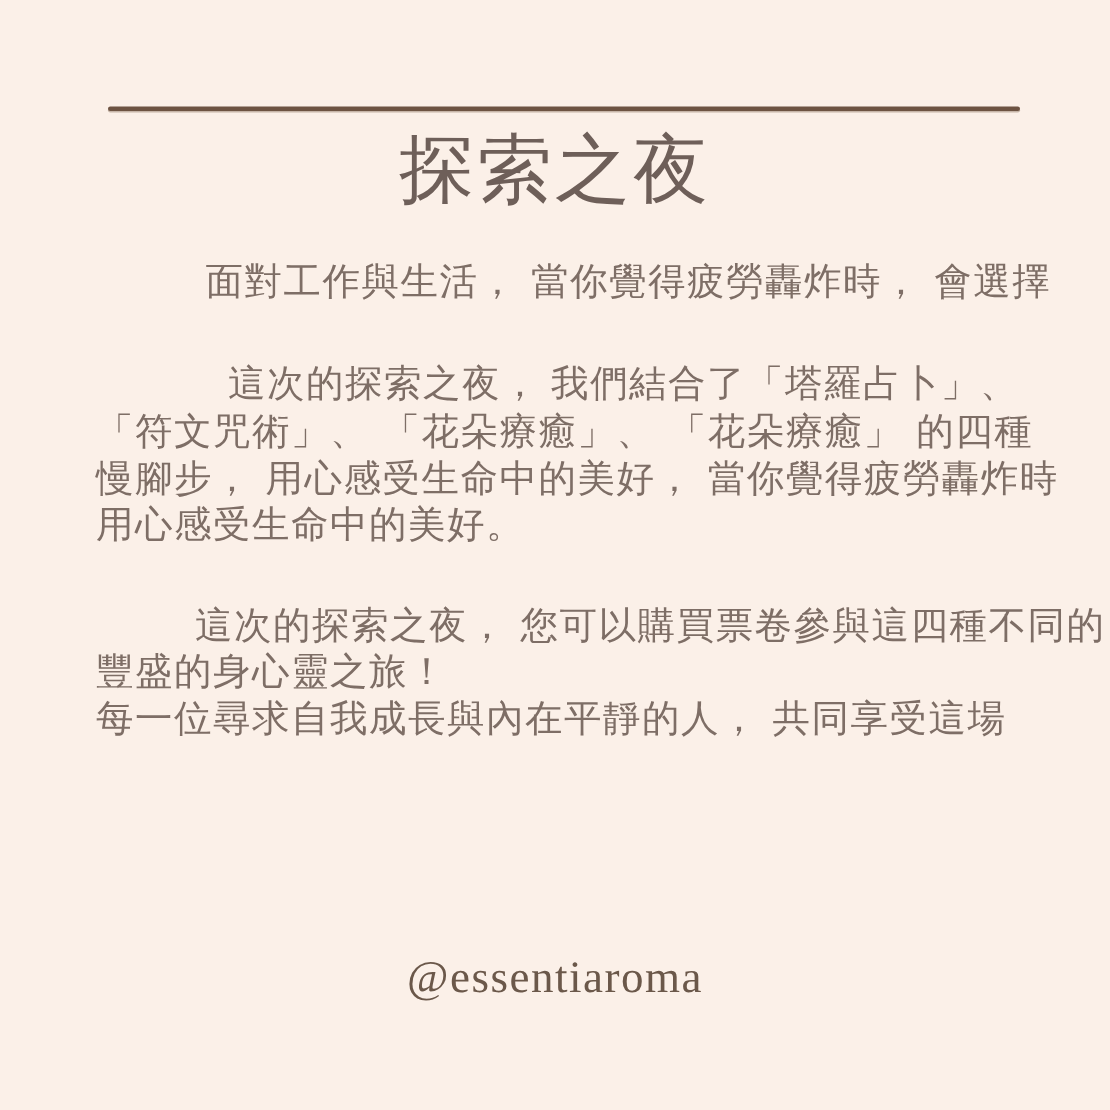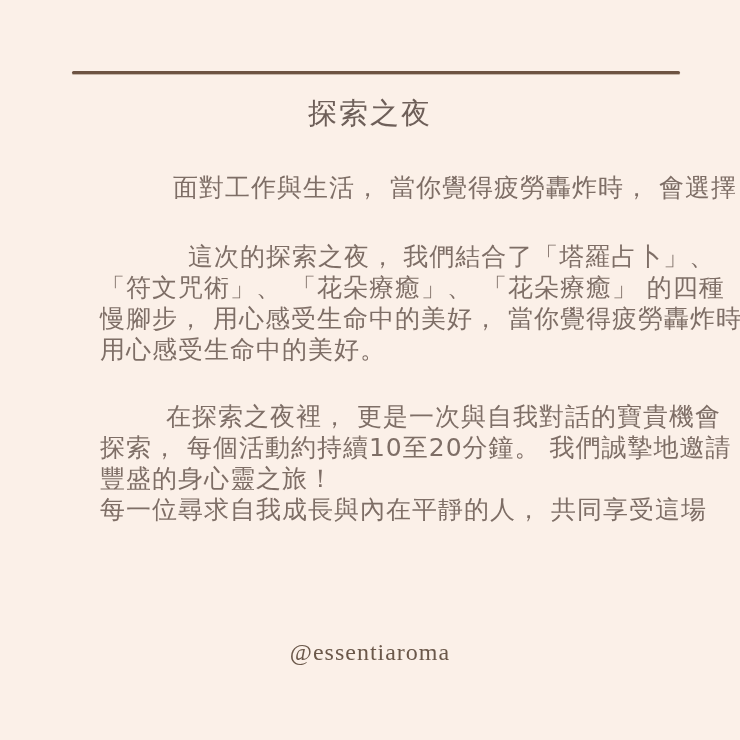--- a/index.html
+++ b/index.html
@@ -30,55 +30,54 @@
     border-radius: 2px;
     box-shadow: 0 1px 0 rgba(155,133,115,0.55);
   }
   .title {
     position: absolute;
     top: 86px;
     left: 0;
     width: 740px;
     margin: 0;
     text-align: center;
-    font-size: 29px;
+    font-size: 50px;
     line-height: 54px;
     font-weight: 400;
     letter-spacing: 2px;
     color: #6e5f59;
     font-family: "DejaVu Sans", sans-serif;
   }
   .content {
     position: absolute;
     left: 64px;
     top: 172px;
     width: 624px;
     color: #7e6e66;
     font-size: 25px;
     line-height: 31px;
     letter-spacing: 1px;
-    margin-left: 36px;
   }
   .para { margin: 0; padding: 0; }
   .para + .para { margin-top: 38px; }
   .para.p3 { margin-top: 36px; }
   .line {
     white-space: nowrap;
   }
   .para.p1 .line:first-child { text-indent: 73px; }
   .para.p2 .line:first-child { text-indent: 88px; font-family: Liberation Serif, serif; }
   .para.p3 .line:first-child { text-indent: 66px; }
   .handle {
     position: absolute;
     top: 634px;
     left: 0;
     width: 740px;
     text-align: center;
     font-family: "Liberation Serif", "DejaVu Serif", serif;
-    font-size: 24px;
+    font-size: 30px;
     line-height: 36px;
     letter-spacing: 1px;
     color: #6b584a;
   }
 </style>
 </head>
 <body>
 
 <div class="poster">
 
@@ -93,22 +92,21 @@
     </div>
 
     <div class="para p2">
       <div class="line">這次的探索之夜， 我們結合了「塔羅占卜」、</div>
       <div class="line">「符文咒術」、 「花朵療癒」、 「花朵療癒」 的四種</div>
       <div class="line">慢腳步， 用心感受生命中的美好， 當你覺得疲勞轟炸時</div>
       <div class="line">用心感受生命中的美好。</div>
     </div>
 
     <div class="para p3">
-      <div class="line">在探索之夜裡， 更是一次與自我對話的寶貴機會</div>
-      <div class="line">探索， 每個活動約持續10至20分鐘。 我們誠摯地邀請</div>
+      <div class="line">這次的探索之夜， 您可以購買票卷參與這四種不同的</div>
       <div class="line">豐盛的身心靈之旅！</div>
       <div class="line">每一位尋求自我成長與內在平靜的人， 共同享受這場</div>
     </div>
 
   </div>
 
   <div class="handle">@essentiaroma</div>
 
 </div>
 

